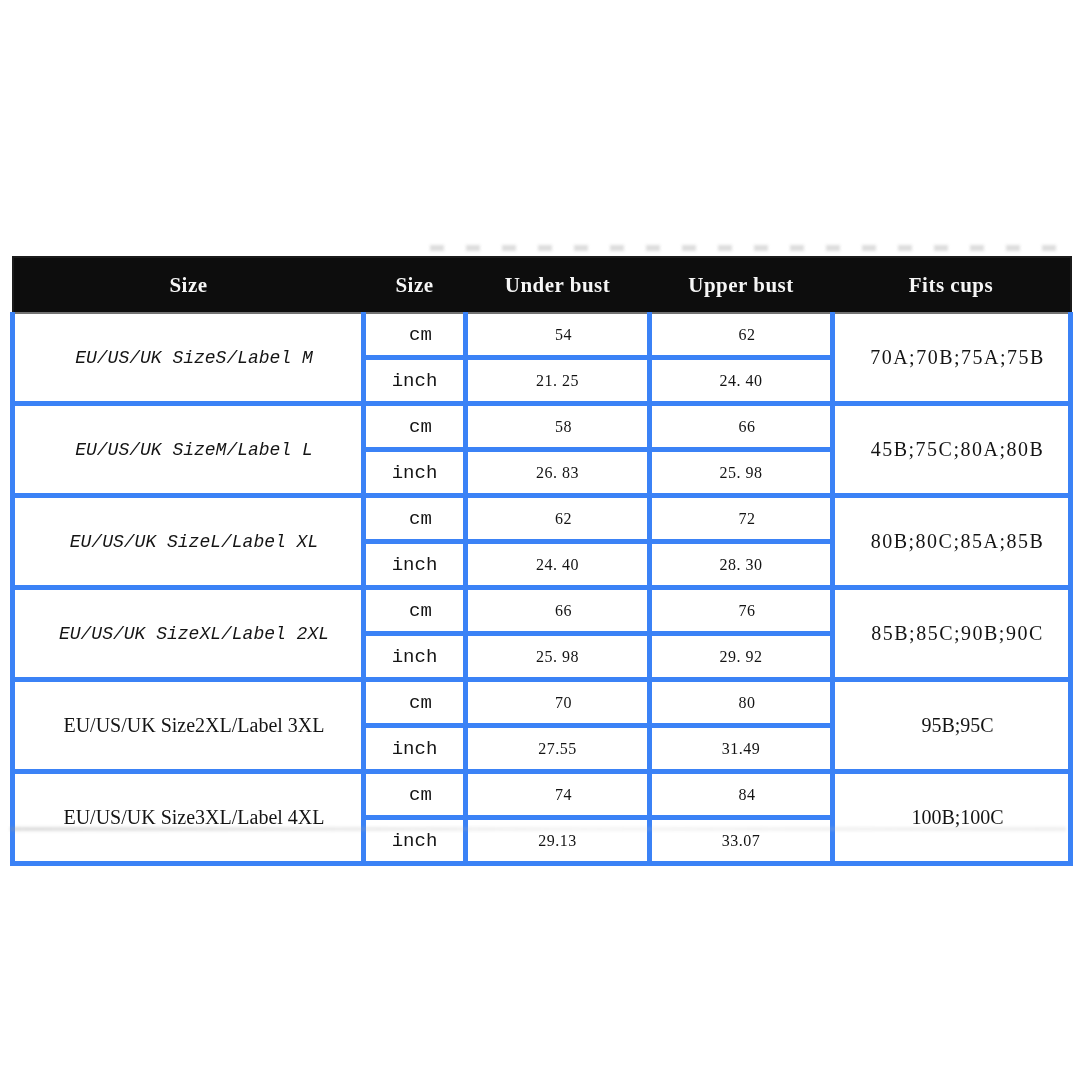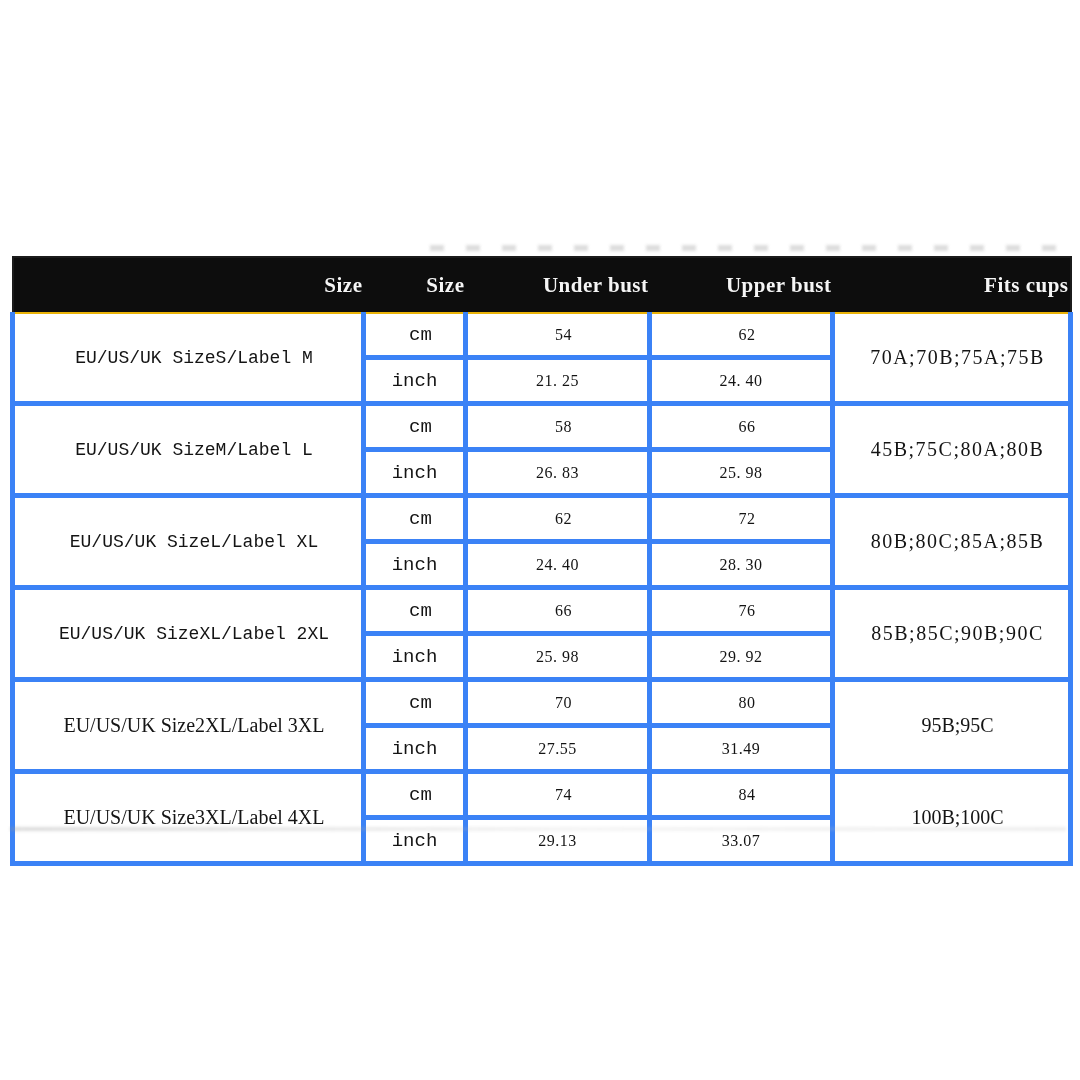--- a/index.html
+++ b/index.html
@@ -52,51 +52,52 @@
     border: 2px solid #1b1b1b;
   }
   table.size-chart th {
     background: #0d0d0d;
     color: #f5f5f5;
     height: 52px;
     font-size: 21px;
     font-weight: bold;
     letter-spacing: 0.5px;
     border: 0;
-    text-align: right;
+    text-align: center;
     vertical-align: middle;
   }
   table.size-chart td {
     border: 5px solid #3b82f6;
     text-align: center;
     vertical-align: middle;
     color: #141414;
     height: 41px;
     padding: 0;
     overflow: hidden;
     white-space: nowrap;
   }
   table.size-chart tr.g-start td {
-    border-top: 2px solid #eab308;
+    border-top: 2px solid #737373;
     padding-left: 12px;
   }
   td.unit {
     font-family: "Liberation Mono", monospace;
     font-size: 19px;
   }
   td.num {
     font-size: 16px;
     letter-spacing: 0.5px;
   }
   td.size-label {
     font-size: 20px;
   }
   td.size-label.mono {
     font-family: "Liberation Mono", monospace;
     font-size: 18px;
+    font-style: italic;
   }
   td.size-label.serif {
     font-family: "Liberation Serif", serif;
     font-size: 20px;
   }
   td.fits {
     font-size: 20px;
   }
   td.fits.wide {
     letter-spacing: 1.5px;

